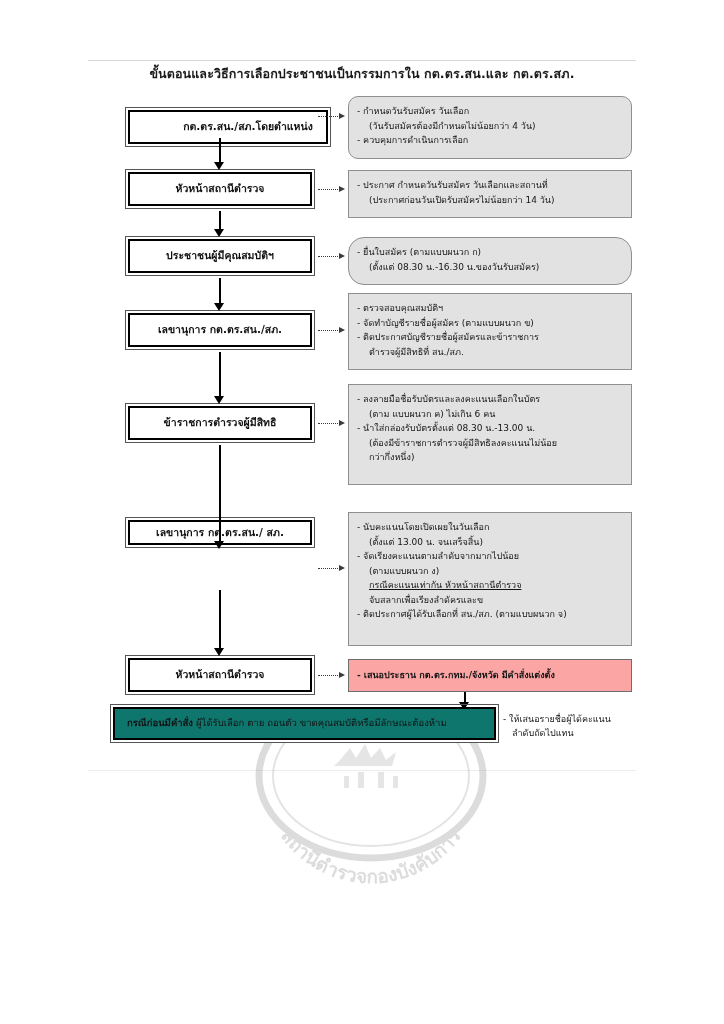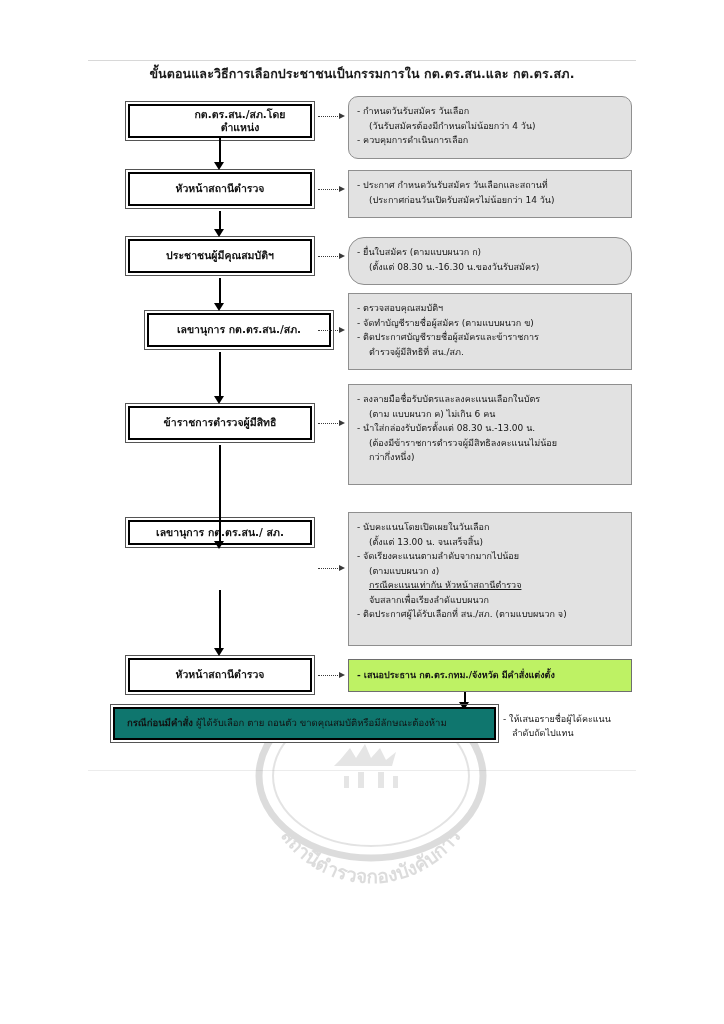--- a/index.html
+++ b/index.html
@@ -100,21 +100,21 @@
   .wide-label b { font-weight: bold; }
 
   
   .detail-box {
     position: absolute;
     background: #e2e2e2;
     border: 1px solid #8f8f8f;
     padding: 7px 10px 7px 8px;
   }
   .detail-box.dark {
-    background: #bef264;
+    background: #fca5a5;
     border: 1px solid #6e6e6e;
     display: flex;
     align-items: center;
   }
   .d-line {
     font-size: 9px;
     color: #141414;
     line-height: 1.62;
     white-space: nowrap;
   }
@@ -197,33 +197,33 @@
     </g>
     <text font-size="19" font-weight="bold" fill="#8f8f8f" font-family="'DejaVu Sans','Liberation Sans',sans-serif">
       <textPath href="#arcpath" startOffset="50%" text-anchor="middle">สถานีตำรวจกองบังคับการ</textPath>
     </text>
   </svg>
 
   <div id="title">ขั้นตอนและวิธีการเลือกประชาชนเป็นกรรมการใน กต.ตร.สน.และ กต.ตร.สภ.</div>
 
   <div id="flow">
 
-    <div class="proc-box" style="left:128px; top:104px; width:184px; height:34px;padding-left:40px;">
+    <div class="proc-box" style="left:128px; top:110px; width:200px; height:34px;padding-left:40px;">
       <span class="proc-label">กต.ตร.สน./สภ.โดยตำแหน่ง</span>
     </div>
 
     <div class="proc-box" style="left:128px; top:172px; width:184px; height:34px;">
       <span class="proc-label">หัวหน้าสถานีตำรวจ</span>
     </div>
 
     <div class="proc-box" style="left:128px; top:239px; width:184px; height:34px;">
       <span class="proc-label">ประชาชนผู้มีคุณสมบัติฯ</span>
     </div>
 
-    <div class="proc-box" style="left:128px; top:313px; width:184px; height:34px;margin-left:19px;">
+    <div class="proc-box" style="left:128px; top:313px; width:184px; height:34px;">
       <span class="proc-label">เลขานุการ กต.ตร.สน./สภ.</span>
     </div>
 
     <div class="proc-box" style="left:128px; top:406px; width:184px; height:34px;">
       <span class="proc-label">ข้าราชการตำรวจผู้มีสิทธิ</span>
     </div>
 
     <div class="proc-box" style="left:128px; top:520px; width:184px; height:25px;">
       <span class="proc-label">เลขานุการ กต.ตร.สน./ สภ.</span>
     </div>
@@ -304,21 +304,21 @@
       <div class="d-line indent">(ต้องมีข้าราชการตำรวจผู้มีสิทธิลงคะแนนไม่น้อย</div>
       <div class="d-line indent">กว่ากึ่งหนึ่ง)</div>
     </div>
 
     <div class="detail-box" style="left:348px; top:512px; width:284px; height:134px;">
       <div class="d-line bullet">-  นับคะแนนโดยเปิดเผยในวันเลือก</div>
       <div class="d-line indent">(ตั้งแต่ 13.00 น. จนเสร็จสิ้น)</div>
       <div class="d-line bullet">-  จัดเรียงคะแนนตามลำดับจากมากไปน้อย</div>
       <div class="d-line indent">(ตามแบบผนวก ง)</div>
       <div class="d-line indent uline">กรณีคะแนนเท่ากัน   หัวหน้าสถานีตำรวจ</div>
-      <div class="d-line indent">จับสลากเพื่อเรียงลำดัแบบผนวก</div>
+      <div class="d-line indent">จับสลากเพื่อเรียงลำดัครและข</div>
       <div class="d-line bullet">-  ติดประกาศผู้ได้รับเลือกที่ สน./สภ. (ตามแบบผนวก จ)</div>
     </div>
 
     <div class="detail-box dark" style="left:348px; top:659px; width:284px; height:33px;">
       <div class="d-line bullet bold">-  เสนอประธาน กต.ตร.กทม./จังหวัด มีคำสั่งแต่งตั้ง</div>
     </div>
 
     <div class="wide-box" style="left:113px; top:707px; width:383px; height:33px;">
       <span class="wide-label"><b>กรณีก่อนมีคำสั่ง</b><span> ผู้ได้รับเลือก ตาย  ถอนตัว  ขาดคุณสมบัติหรือมีลักษณะต้องห้าม</span></span>
     </div>

